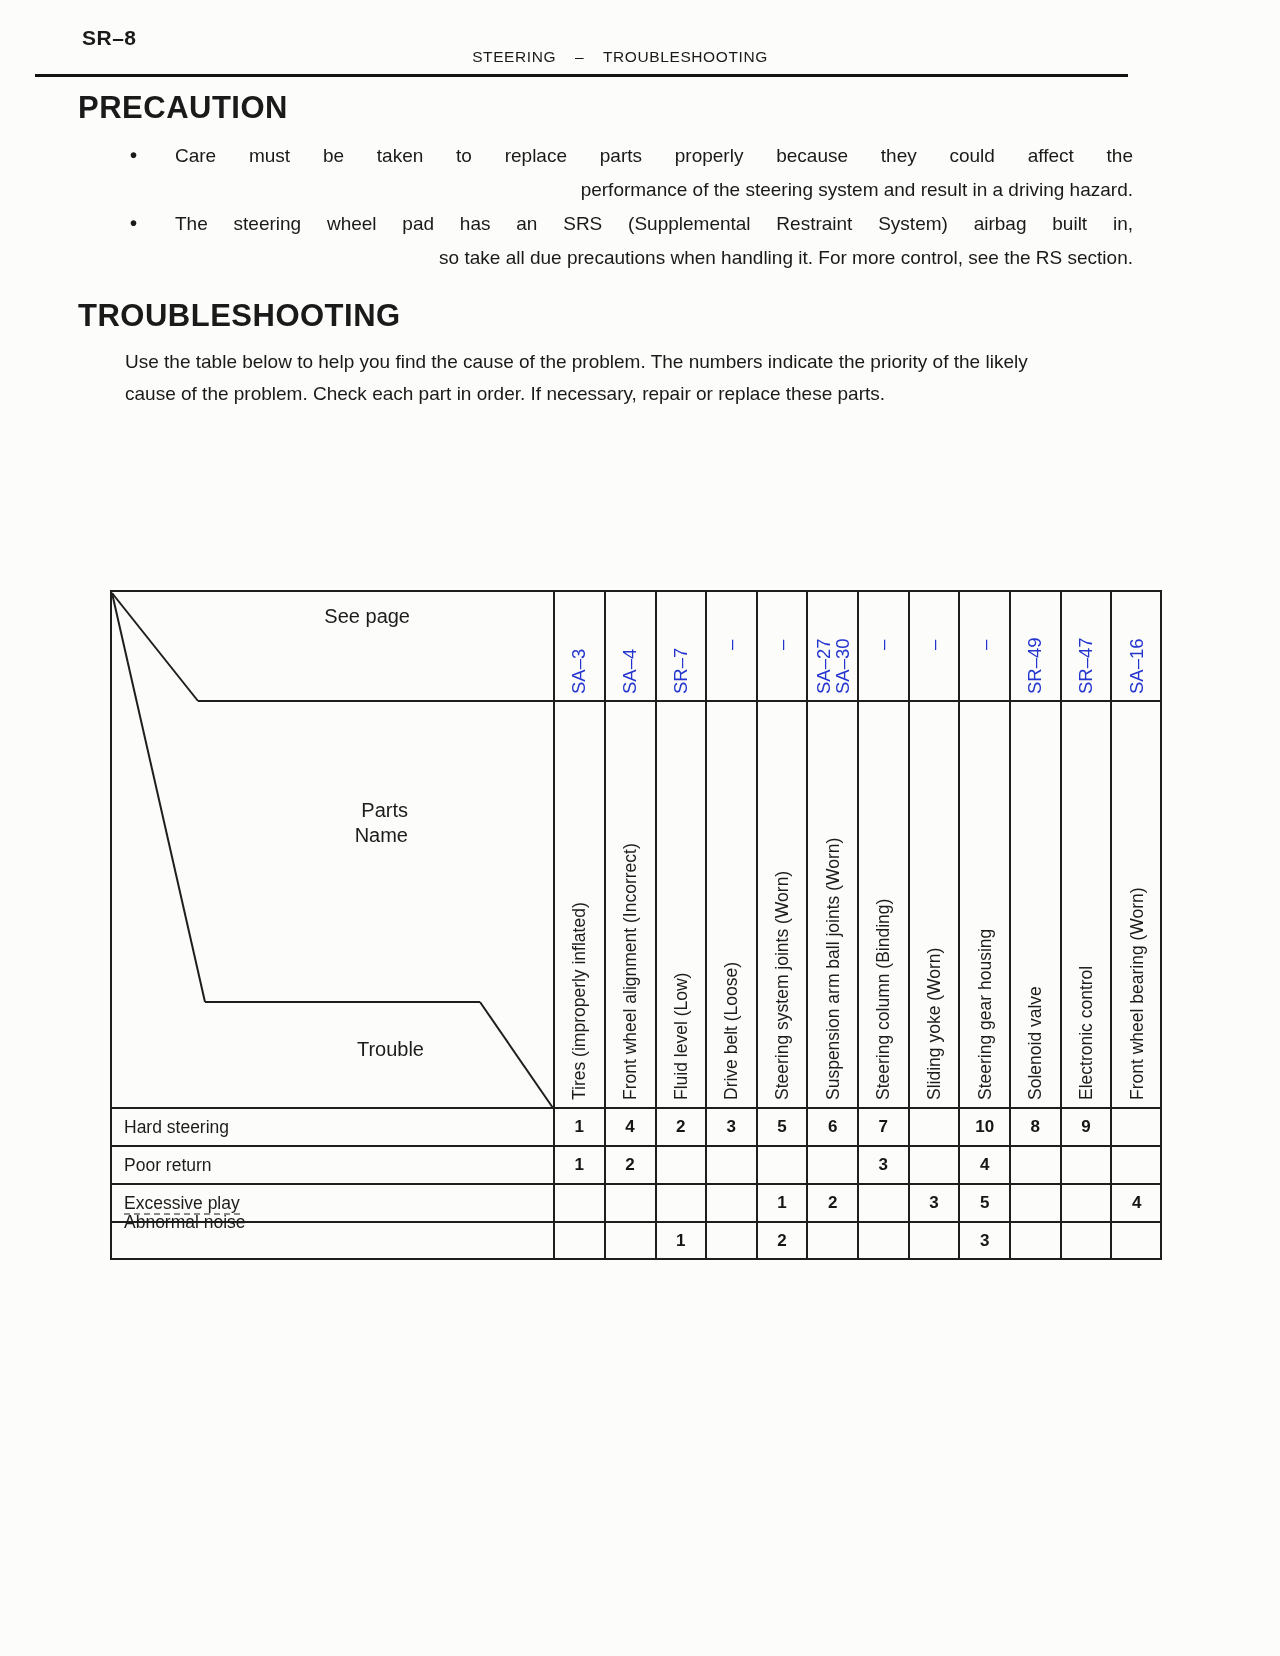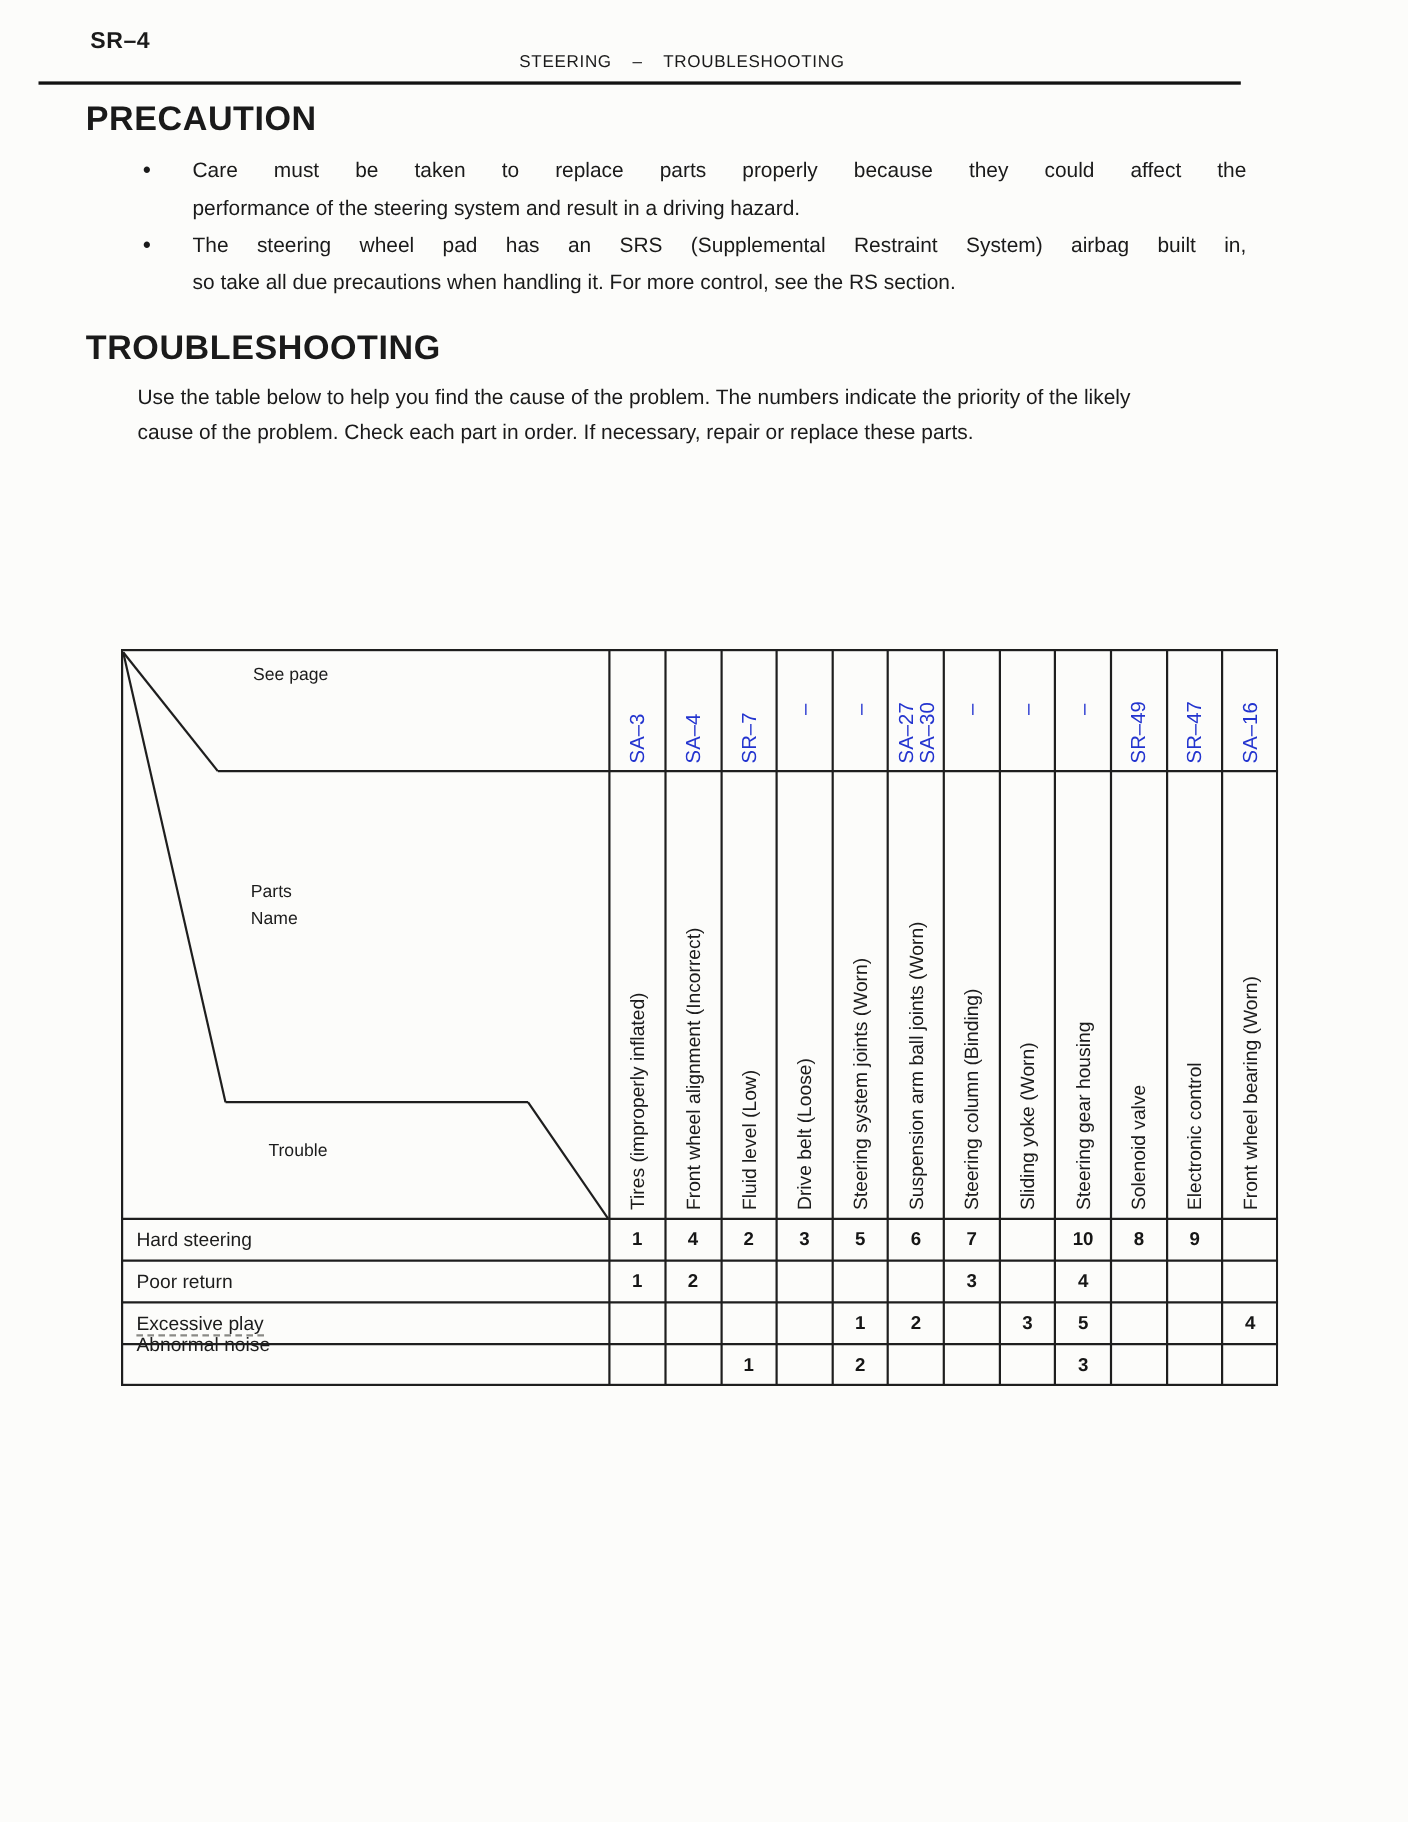--- a/index.html
+++ b/index.html
@@ -16,48 +16,48 @@
   .running-head .sep{margin:0 14px;}
   .head-rule{position:absolute;left:35px;top:74px;width:1093px;height:3px;background:#121212;}
   
   .h1{position:absolute;left:78px;font-size:31px;font-weight:700;letter-spacing:.5px;}
   #h-precaution{top:90px;}
   #h-troubleshooting{top:298px;}
   .bullets{position:absolute;left:130px;top:139px;width:1005px;}
   .bullet-row{display:flex;margin-bottom:1px;}
   .bullet-dot{width:45px;font-size:20px;font-weight:700;line-height:33.5px;}
   .bullet-text{width:958px;font-size:19px;font-weight:400;line-height:33.5px;}
-  .bullet-text .bline{display:block;}
+  .bullet-text .bline{display:block;text-align:right;}
   .bullet-text .just{text-align:justify;text-align-last:justify;}
   .intro{position:absolute;left:125px;top:346px;width:1030px;font-size:19px;line-height:31.5px;}
   .intro .iline{display:block;}
   
   .ts-table{position:absolute;left:110px;top:590px;width:1052px;height:670px;}
   .grid-lines{position:absolute;left:0;top:0;width:1052px;height:670px;}
-  .corner-label{position:absolute;font-size:16px;color:#1c1c1c;text-align:left;}
+  .corner-label{position:absolute;font-size:20px;color:#1c1c1c;text-align:right;}
   .corner-see{left:120px;top:15px;width:180px;}
   .corner-parts{left:118px;top:208px;width:180px;line-height:25px;white-space:pre-line;}
   .corner-trouble{left:134px;top:448px;width:180px;}
   .rot{position:absolute;transform-origin:0 100%;transform:rotate(-90deg);
        white-space:pre;line-height:18px;font-size:17.5px;color:#1c1c1c;}
   .rot.sp{font-size:18.5px;color:#2334cf;bottom:566px;}
   .rot.sp.two{white-space:pre-line;line-height:19px;}
   .rot.sp.dash{bottom:610px;}
   .rot.part{bottom:160px;}
   .drow{position:absolute;left:444px;width:608px;height:38px;display:grid;grid-template-columns:repeat(12,1fr);}
   .dcell{text-align:center;line-height:38px;font-size:17px;font-weight:700;color:#161616;}
   .rlabel{position:absolute;left:14px;width:420px;height:46px;line-height:38px;font-size:17.5px;color:#1c1c1c;}
   .rlabel .u-dash{border-bottom:2px dashed #8a8a86;padding-bottom:0px;}
 </style>
 </head>
 <body>
 
 <div class="page">
 
-  <div class="page-num">SR–4</div>
+  <div class="page-num">SR–8</div>
   <div class="running-head">
     <span class="sec">STEERING</span>
     <span class="sep">–</span>
     <span class="sub">TROUBLESHOOTING</span>
   </div>
   <div class="head-rule"></div>
 
   <div class="h1" id="h-precaution">PRECAUTION</div>
   <div class="bullets">
     <div class="bullet-row">

